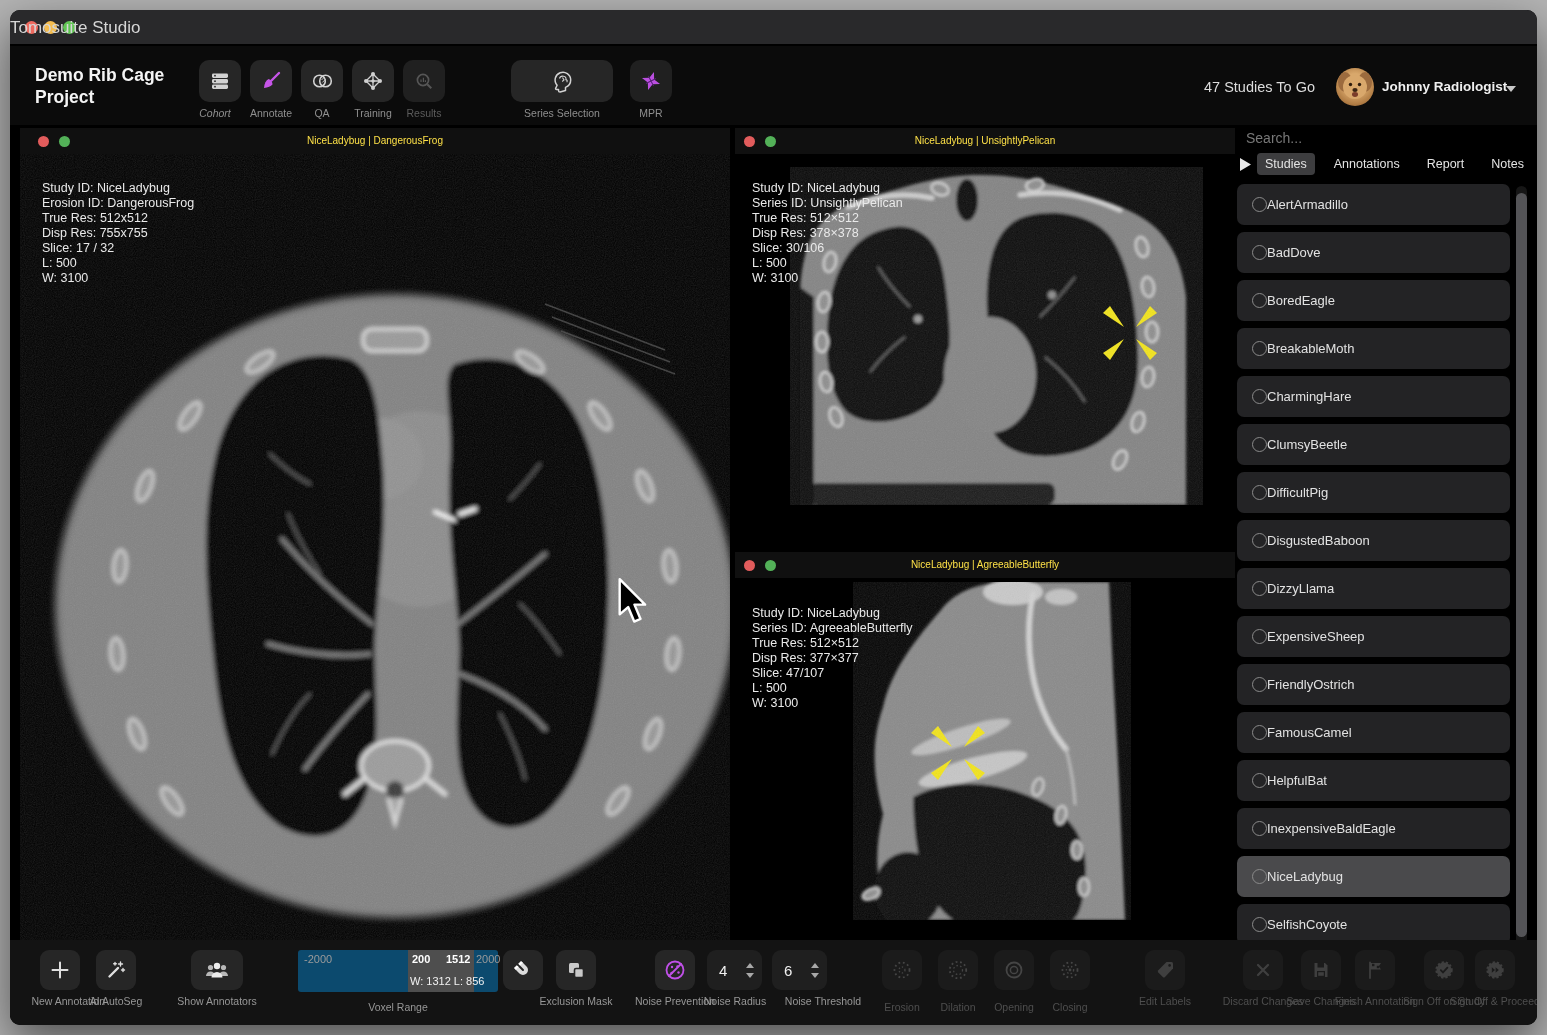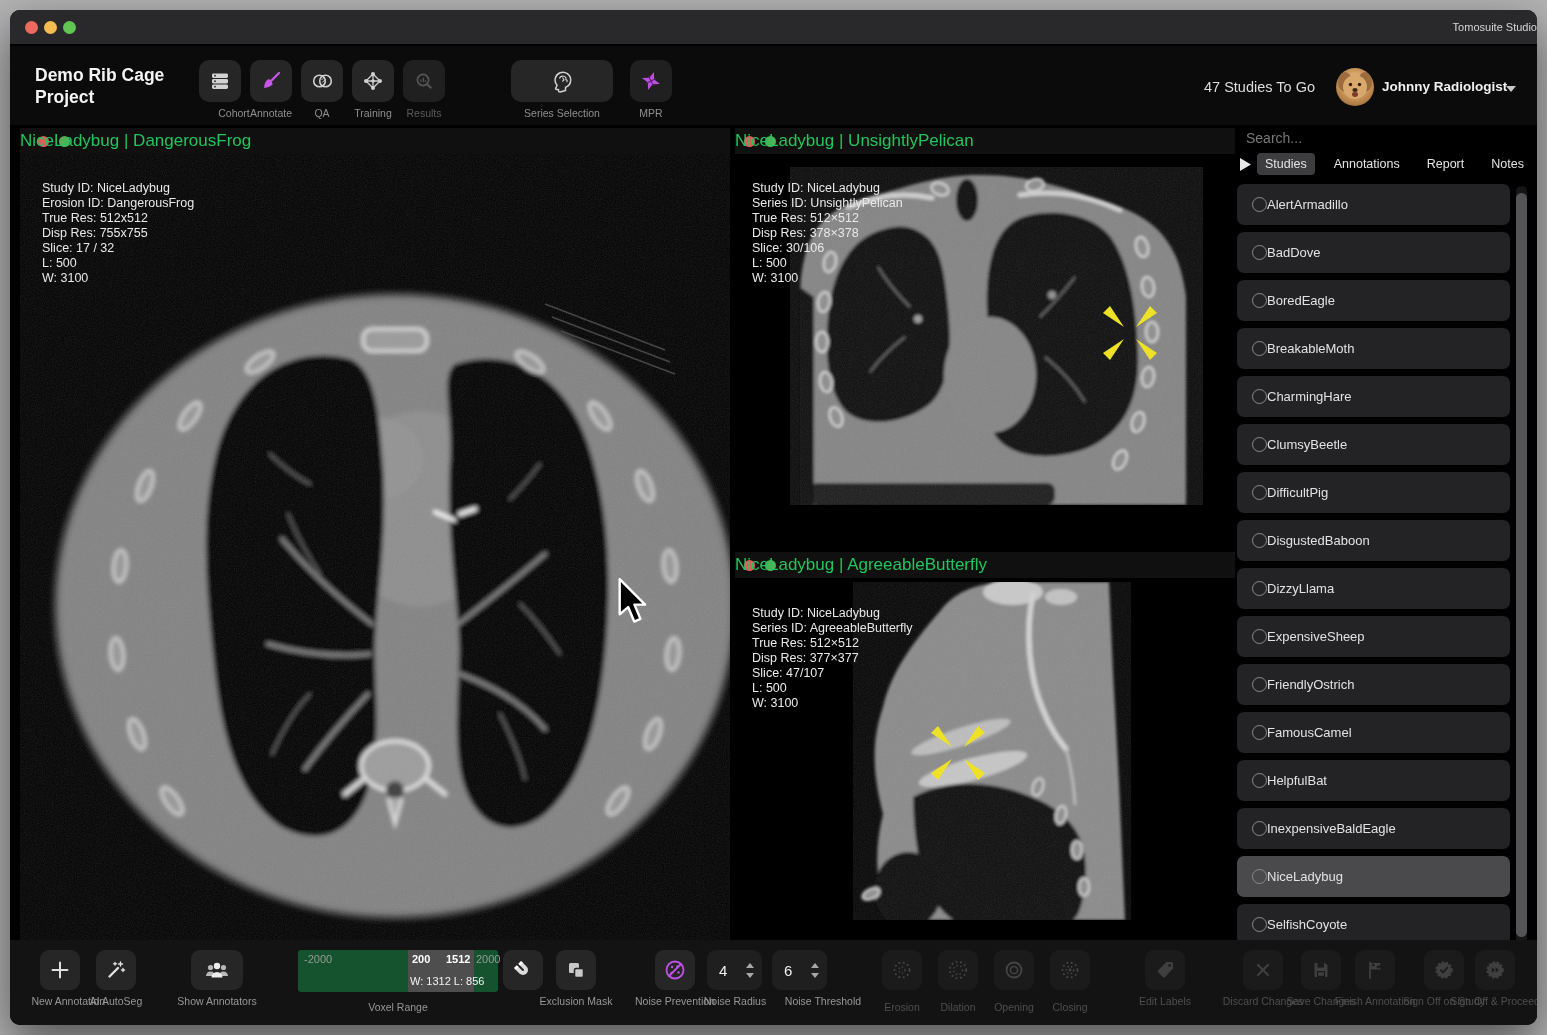--- a/index.html
+++ b/index.html
@@ -8,21 +8,21 @@
   .window { position:absolute; left:10px; top:10px; width:1527px; height:1015px;
     background:#000; border-radius:10px; overflow:hidden;
     box-shadow:0 18px 48px rgba(0,0,0,.55); }
   .abs { position:absolute; }
 
   
   .titlebar { position:absolute; left:0; top:0; width:100%; height:35px; background:#29292b;
     border-bottom:1px solid #000; }
   .tl-dot { position:absolute; top:11px; width:13px; height:13px; border-radius:50%; }
   .win-title { position:absolute; top:0; left:0; width:100%; height:35px; line-height:35px;
-    text-align:right; color:#d6d6d6; font-size:11px; }
+    text-align:left; color:#d6d6d6; font-size:17px; }
 
   
   .header { position:absolute; left:0; top:36px; width:100%; height:79px; background:#0b0b0b; }
   .project-title { position:absolute; left:25px; top:18px; width:135px; color:#f4f4f4;
     font-size:17.5px; font-weight:bold; line-height:22px; }
   .navbtn { position:absolute; top:14px; width:42px; height:42px; background:#262626;
     border-radius:10px; display:flex; align-items:center; justify-content:center; }
   .navbtn.wide { width:102px; }
   .navlbl { position:absolute; top:61px; width:110px; text-align:center; font-size:10.5px;
     color:#8f8f8f; }
@@ -31,21 +31,21 @@
   .avatar { position:absolute; left:1326px; top:22px; width:38px; height:38px; border-radius:50%;
     overflow:hidden; background:radial-gradient(circle at 50% 42%, #d9a86c 0 35%, #b07c44 70%, #6f431f 100%); }
   .user-name { position:absolute; left:1372px; top:33px; color:#f0f0f0; font-size:13.5px; font-weight:bold; }
   .chevron { position:absolute; left:1496px; top:40px; width:0; height:0;
     border-left:5px solid transparent; border-right:5px solid transparent; border-top:6px solid #c8c8c8; }
 
   
   .vp-titlebar { position:absolute; background:#101010; }
   .vp-dot { position:absolute; width:11px; height:11px; border-radius:50%; top:8px; }
   .vp-title { position:absolute; left:0; top:0; width:100%; height:26px; line-height:26px;
-    text-align:left; color:#22c55e; font-size:17px; }
+    text-align:center; color:#fde047; font-size:10px; }
   .overlay-info { position:absolute; color:#e9e9e9; font-size:12.5px; line-height:15px; z-index:5; }
 
   
   .search-input { position:absolute; left:1236px; top:117px; width:240px; height:22px;
     background:transparent; border:none; outline:none; color:#cccccc; font-size:14px;
     font-family:"Liberation Sans", sans-serif; }
   .search-input::placeholder { color:#787878; }
   .tabs { position:absolute; left:1247px; top:142px; height:24px; display:flex; gap:11px;
     align-items:center; }
   .tab { color:#e3e3e3; font-size:12.5px; padding:4px 8px; border-radius:4px; white-space:nowrap; }
@@ -72,21 +72,21 @@
   .lbl.dim { color:#4e4e4e; }
   .lbl.one { padding-top:6px; }
   .spinbox { position:absolute; top:10px; width:55px; height:40px; background:#1f1f1f;
     border-radius:9px; display:flex; align-items:center; }
   .spin-val { color:#f0f0f0; font-size:15px; padding-left:12px; flex:1; }
   .spin-arrows { display:flex; flex-direction:column; gap:5px; padding-right:8px; }
   .spin-up { width:0; height:0; border-left:4px solid transparent; border-right:4px solid transparent;
     border-bottom:5px solid #a8a8a8; }
   .spin-down { width:0; height:0; border-left:4px solid transparent; border-right:4px solid transparent;
     border-top:5px solid #a8a8a8; }
-  .voxel { position:absolute; left:288px; top:10px; width:200px; height:42px; background:#14532d;
+  .voxel { position:absolute; left:288px; top:10px; width:200px; height:42px; background:#0c4a6e;
     border-radius:3px; overflow:visible; }
   .voxel-sel { position:absolute; left:110px; top:0; width:66px; height:42px; background:#4e4e4e; }
   .voxel-min { position:absolute; left:6px; top:3px; color:#9a9a9a; font-size:11px; }
   .voxel-low { position:absolute; left:114px; top:3px; color:#fff; font-weight:bold; font-size:11px; }
   .voxel-high { position:absolute; left:148px; top:3px; color:#fff; font-weight:bold; font-size:11px; }
   .voxel-max { position:absolute; left:178px; top:3px; color:#9a9a9a; font-size:11px; }
   .voxel-wl { position:absolute; left:112px; top:25px; color:#f2f2f2; font-size:11px; white-space:nowrap; }
 </style>
 </head>
 <body>
@@ -106,21 +106,21 @@
     <div class="navbtn" style="left:189px;">
       <svg width="22" height="22" viewBox="0 0 22 22">
         <rect x="3" y="3.5" width="16" height="4.4" rx="1.4" fill="#d2d2d2"></rect>
         <rect x="3" y="9" width="16" height="4.4" rx="1.4" fill="#d2d2d2"></rect>
         <rect x="3" y="14.5" width="16" height="4.4" rx="1.4" fill="#d2d2d2"></rect>
         <circle cx="6" cy="5.7" r="0.9" fill="#262626"></circle>
           <circle cx="6" cy="11.2" r="0.9" fill="#262626"></circle>
           <circle cx="6" cy="16.7" r="0.9" fill="#262626"></circle>
       </svg>
     </div>
-    <div class="navlbl" style="left:169px;">Cohort</div>
+    <div class="navlbl" style="left:150px;font-style:italic;">Cohort</div>
 
     <div class="navbtn" style="left:240px;">
       <svg width="22" height="22" viewBox="0 0 22 22">
         <path d="M19 3 L11.5 10.5" stroke="#c655e8" stroke-width="2.4" stroke-linecap="round"></path>
         <path d="M11.5 10.5 L8.6 9 Q4.6 11 4 18 Q10 17.4 12.6 14.2 Z" fill="#c655e8"></path>
       </svg>
     </div>
     <div class="navlbl" style="left:206px;">Annotate</div>
 
     <div class="navbtn" style="left:291px;">

